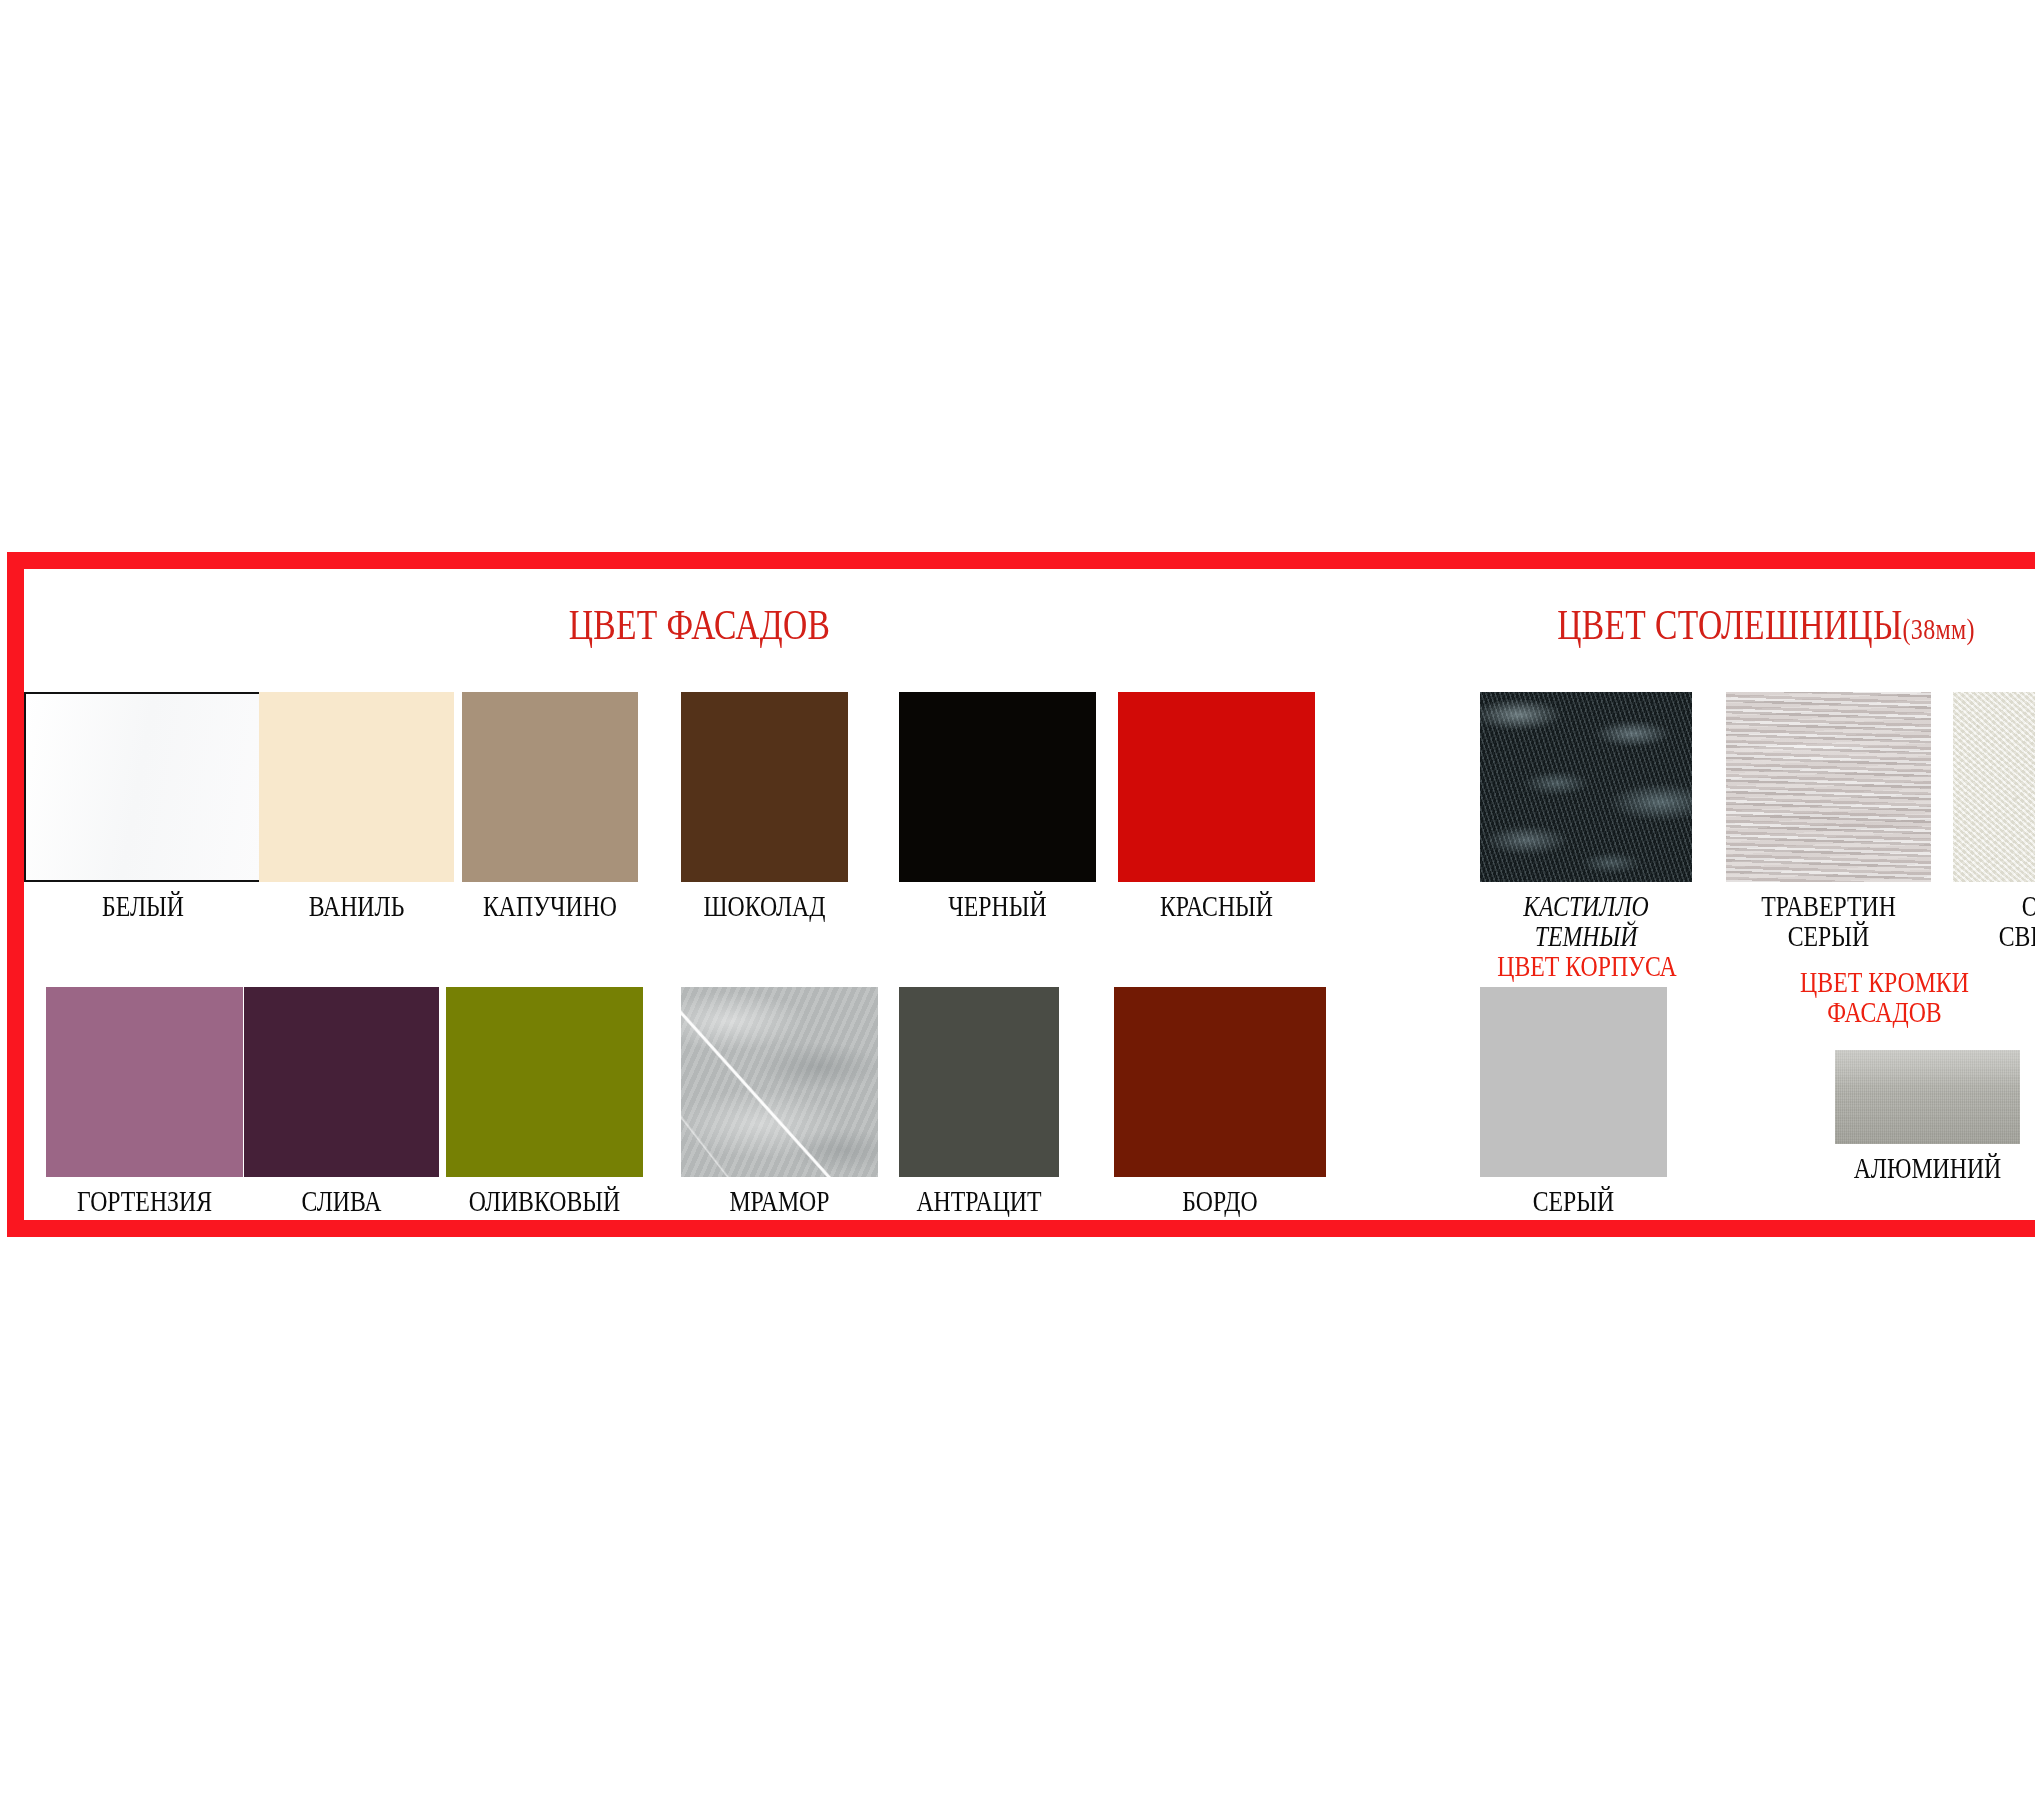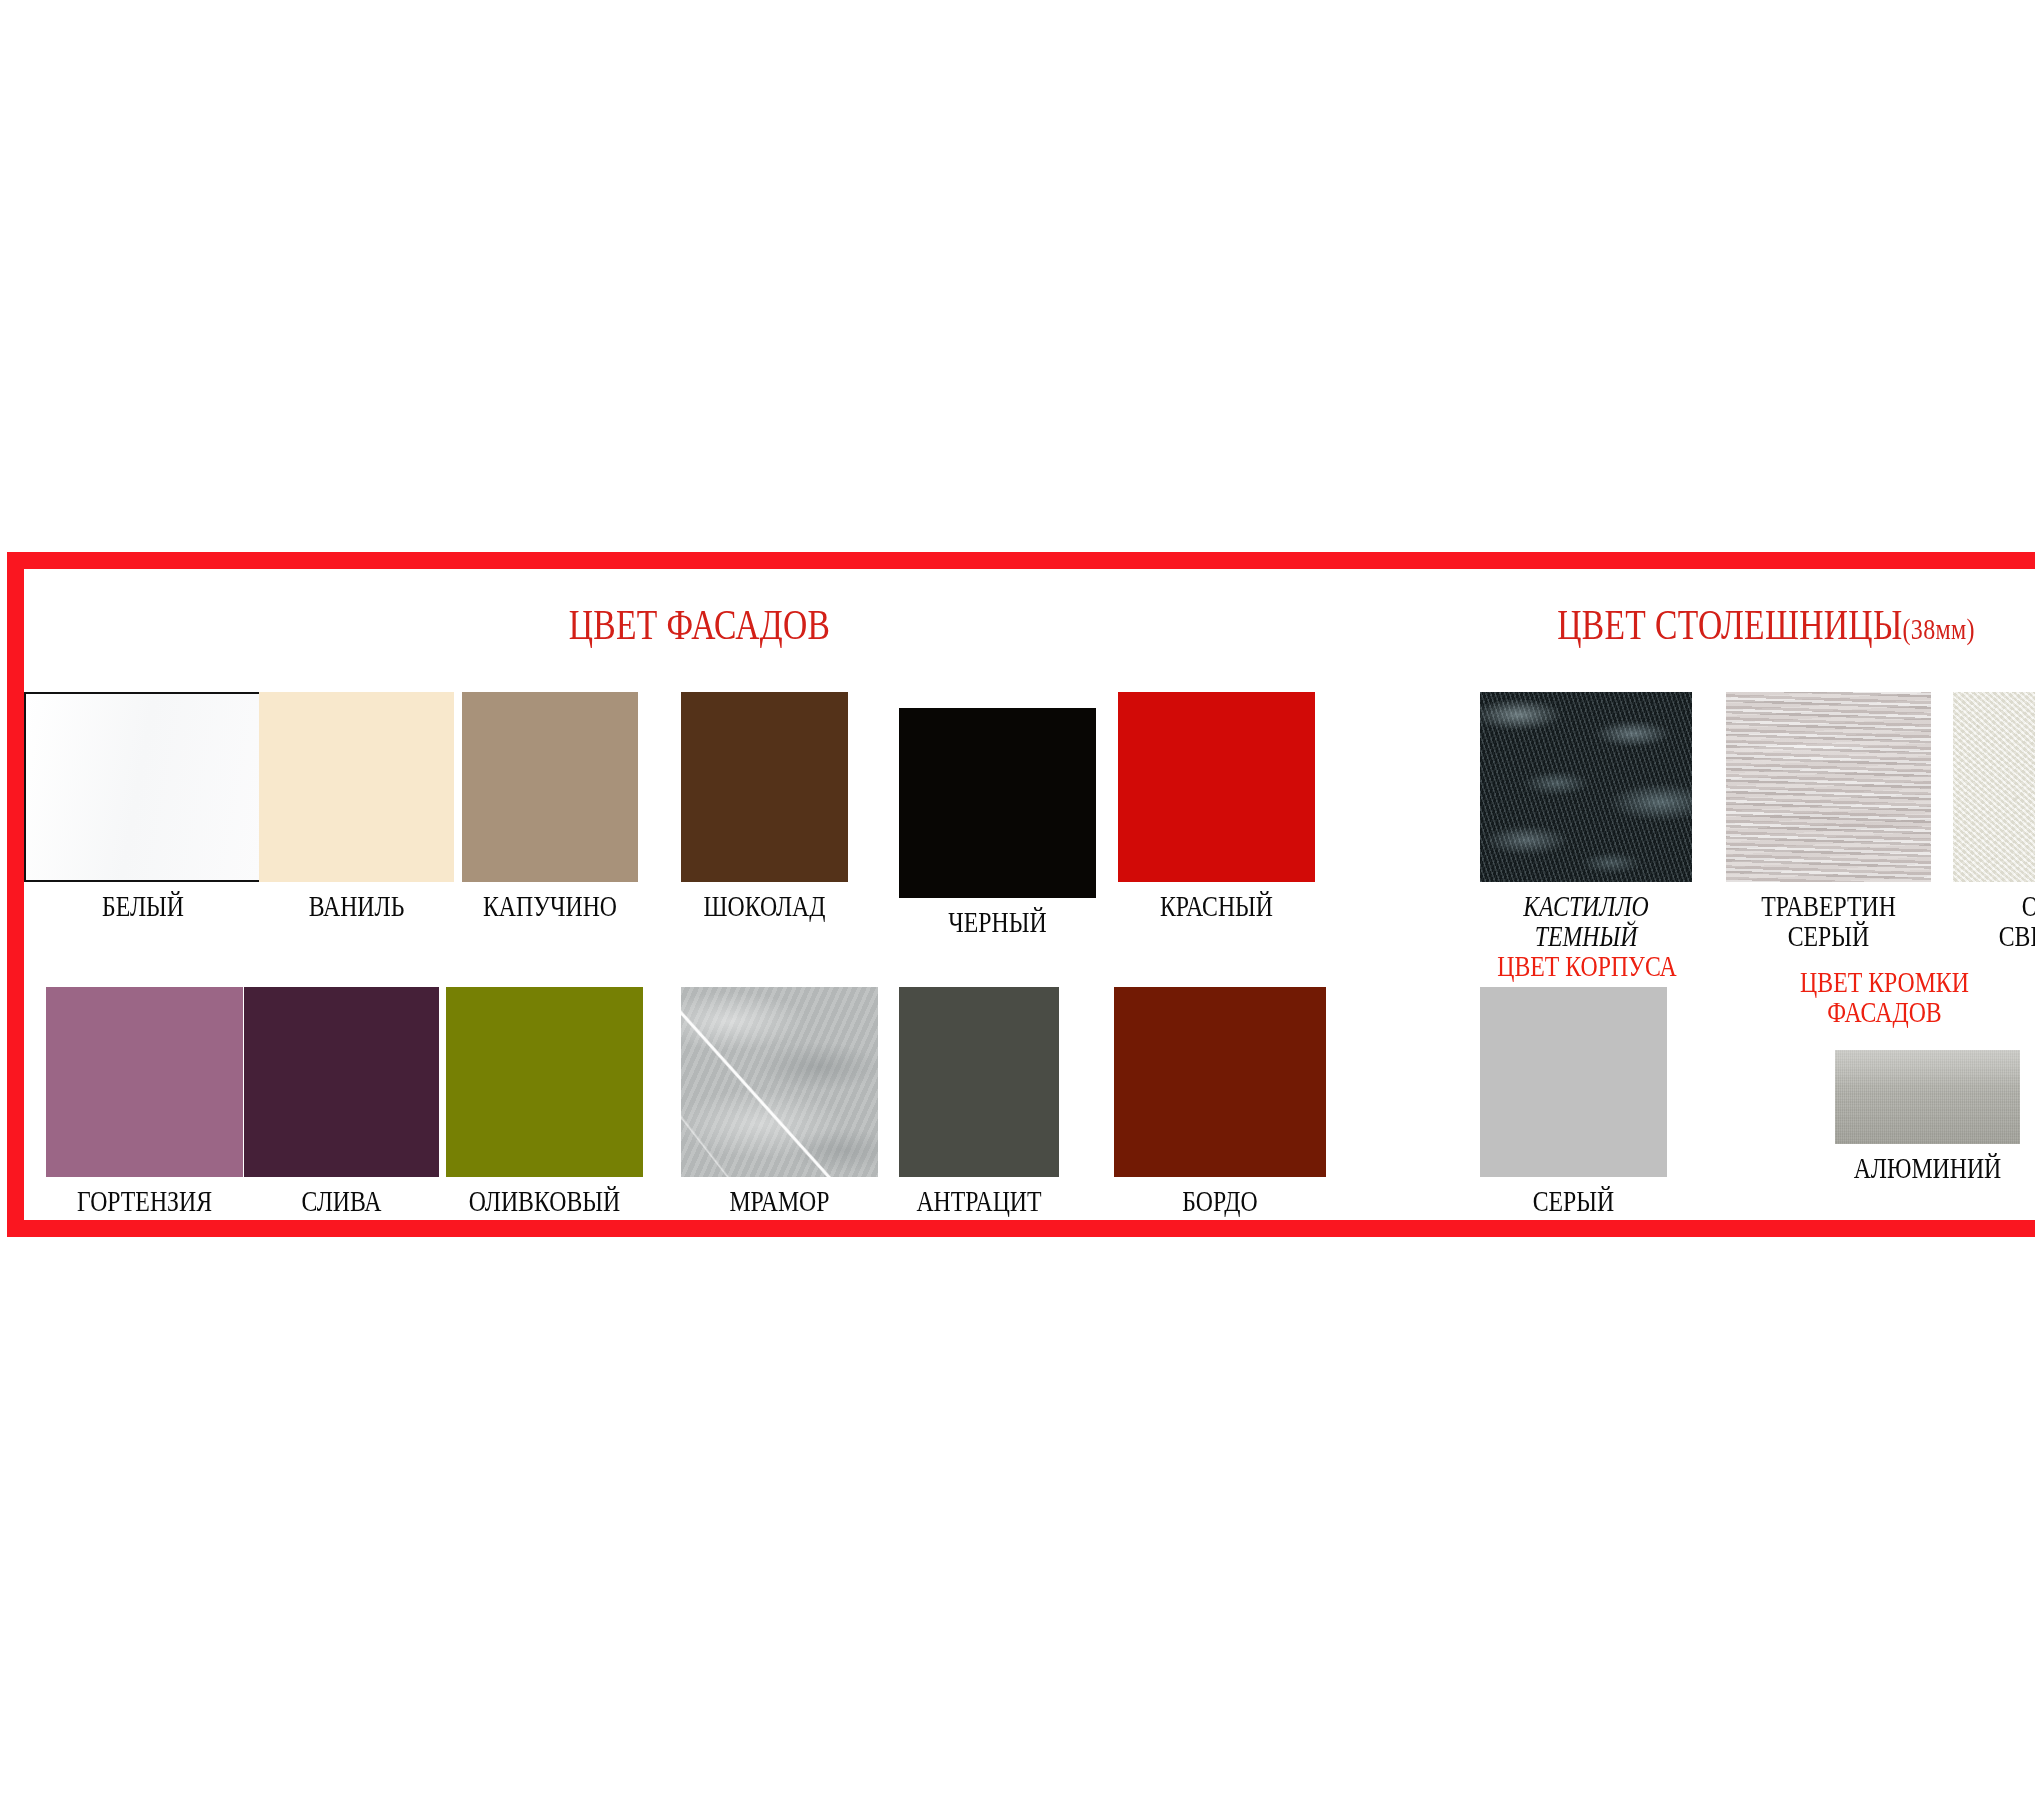--- a/index.html
+++ b/index.html
@@ -193,21 +193,21 @@
     <div class="cell" style="left:438px; top:123px; width:176px;">
       <div class="chip" style="height:190px; background-color:#A8927A;"></div>
       <div class="cap">КАПУЧИНО</div>
     </div>
 
     <div class="cell" style="left:657px; top:123px; width:167px;">
       <div class="chip" style="height:190px; background-color:#543219;"></div>
       <div class="cap">ШОКОЛАД</div>
     </div>
 
-    <div class="cell" style="left:875px; top:123px; width:197px;margin-top:16px;">
+    <div class="cell" style="left:875px; top:123px; width:197px;">
       <div class="chip" style="height:190px; background-color:#080604;"></div>
       <div class="cap">ЧЕРНЫЙ</div>
     </div>
 
     <div class="cell" style="left:1094px; top:123px; width:197px;">
       <div class="chip" style="height:190px; background-color:#D20A07;"></div>
       <div class="cap">КРАСНЫЙ</div>
     </div>
 
     <div class="cell" style="left:0px; top:418px; width:197px;padding-left:22px;">

